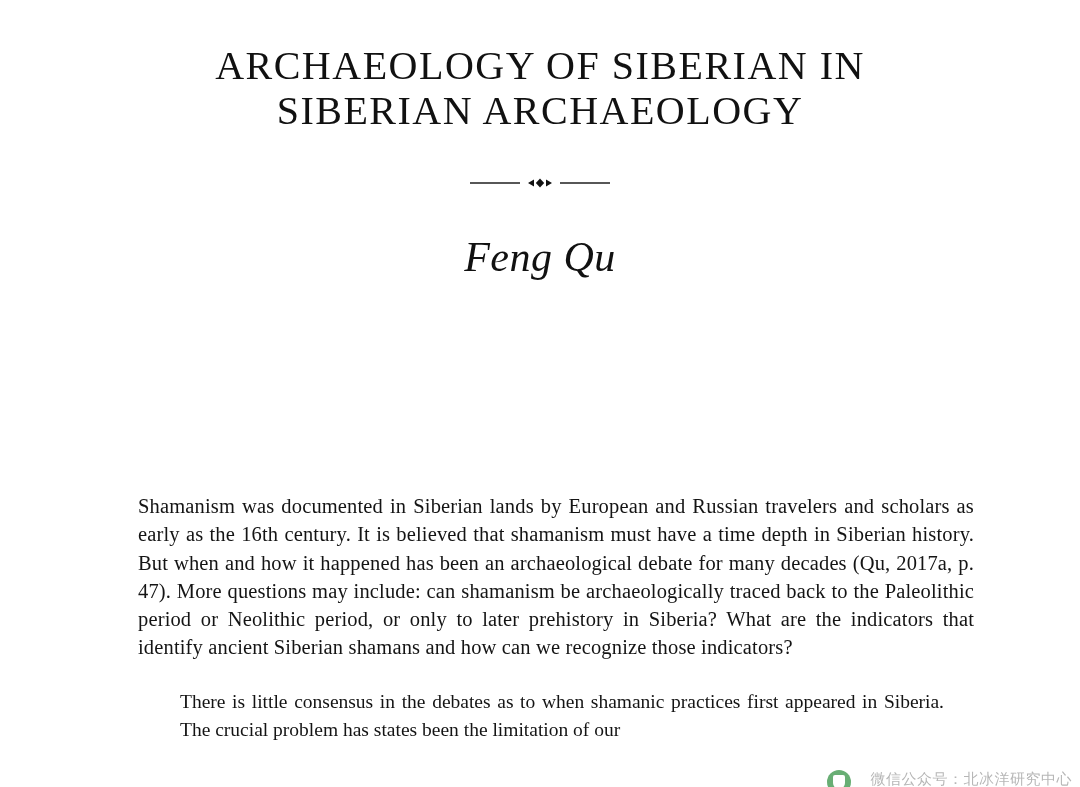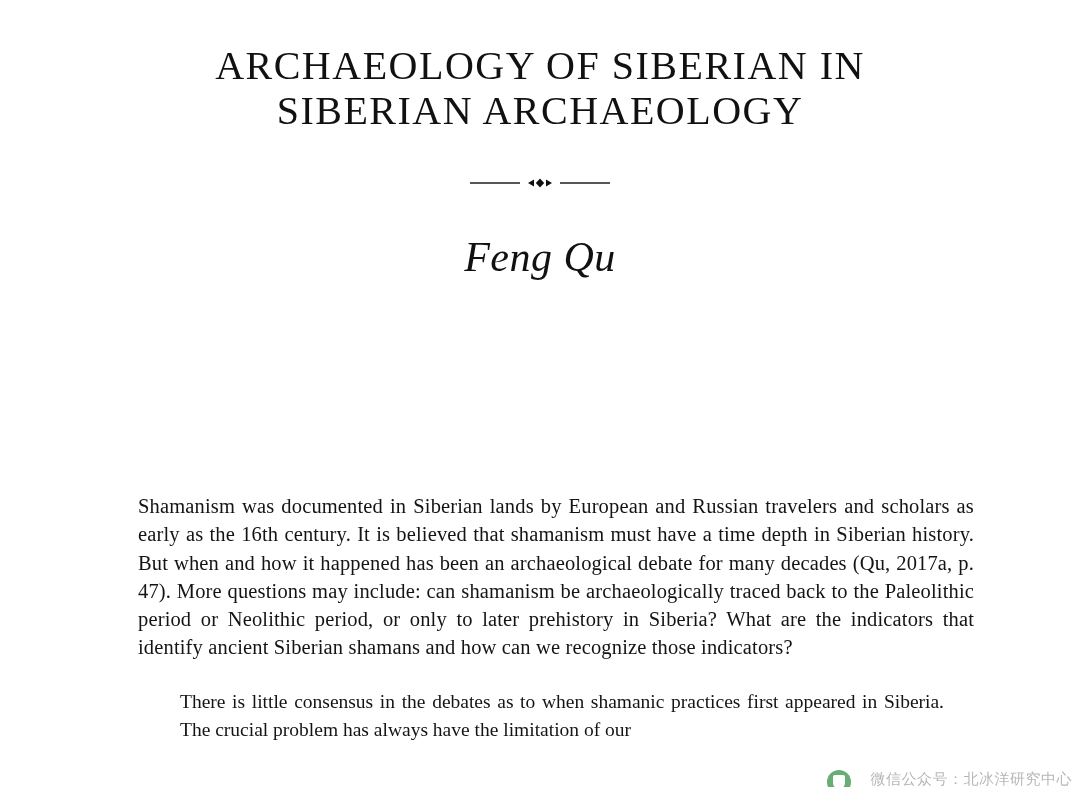--- a/index.html
+++ b/index.html
@@ -142,21 +142,21 @@
       <polygon points="58,7 64,3.5 64,10.5" fill="#111"></polygon>
       <polygon points="82,7 76,3.5 76,10.5" fill="#111"></polygon>
       <polygon points="70,2.5 74.2,7 70,11.5 65.8,7" fill="#111"></polygon>
     </svg>
   </div>
 
   <div class="author">Feng Qu</div>
 
   <div class="body-block">
     <p class="para">Shamanism was documented in Siberian lands by European and Russian travelers and scholars as early as the 16th century. It is believed that shamanism must have a time depth in Siberian history. But when and how it happened has been an archaeological debate for many decades (Qu, 2017a, p. 47). More questions may include: can shamanism be archaeologically traced back to the Paleolithic period or Neolithic period, or only to later prehistory in Siberia? What are the indicators that identify ancient Siberian shamans and how can we recognize those indicators?</p>
-    <blockquote class="quote">There is little consensus in the debates as to when shamanic practices first appeared in Siberia. The crucial problem has always have the limitation of our</blockquote>
+    <blockquote class="quote">There is little consensus in the debates as to when shamanic practices first appeared in Siberia. The crucial problem has states been the limitation of our</blockquote>
   </div>
 
   <div class="watermark">
     <span class="wm-logo"></span>
     <span class="wm-text">微信公众号：北冰洋研究中心</span>
   </div>
 
 </div>
 
 </body></html>

